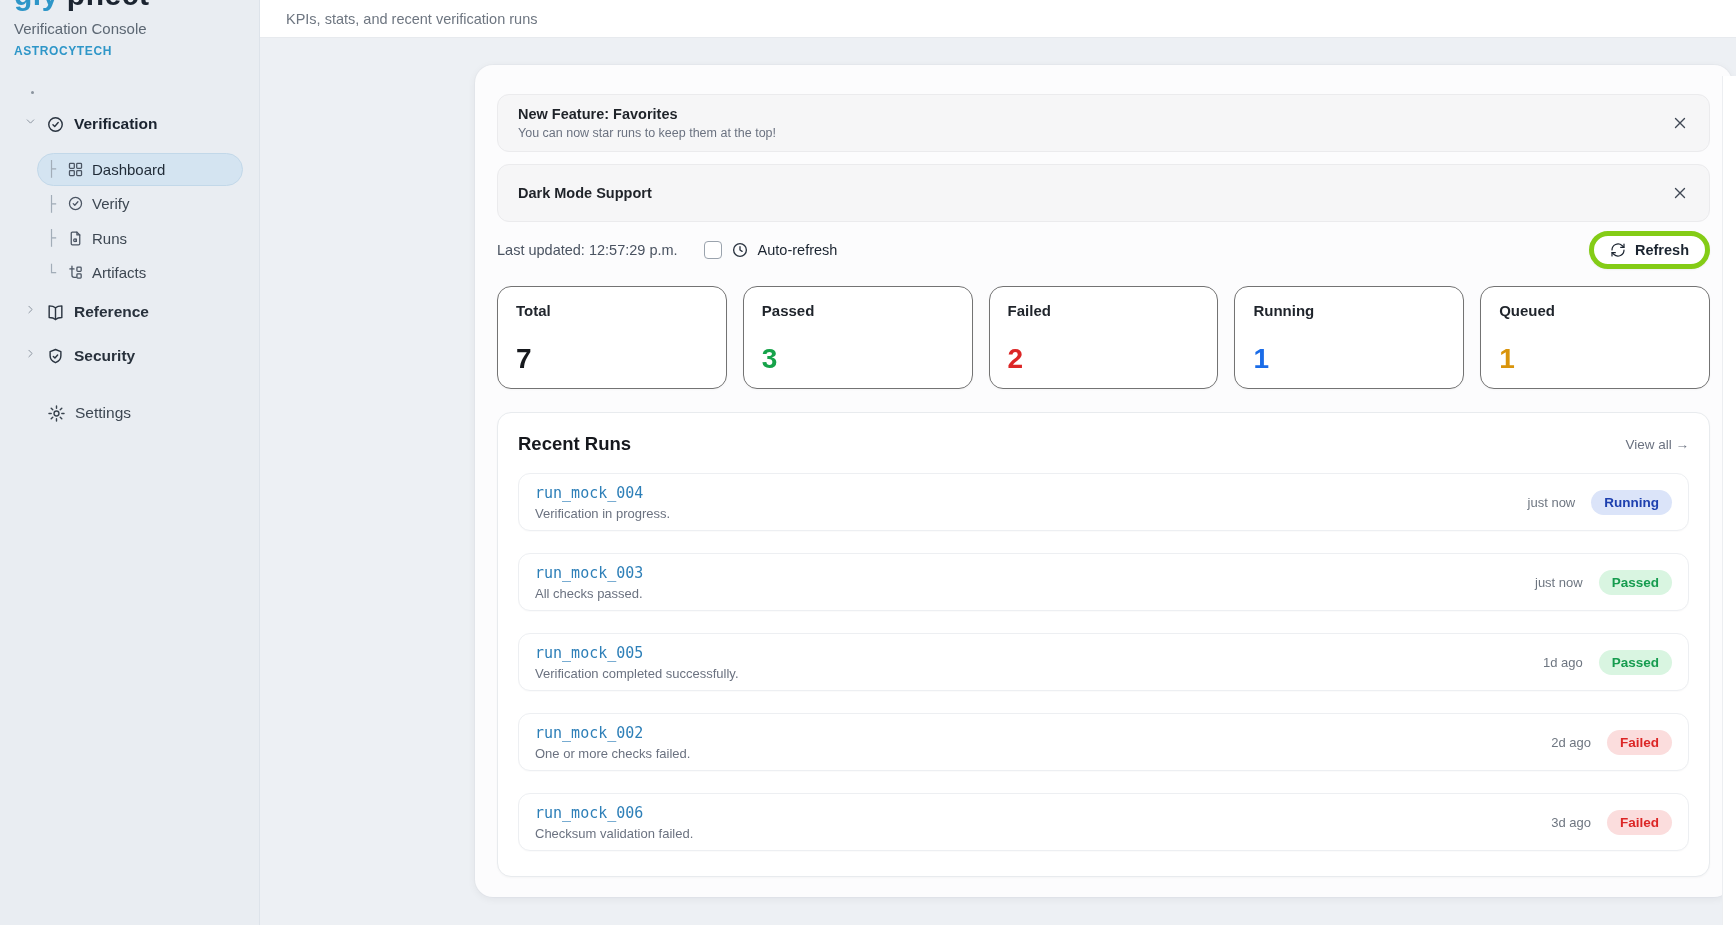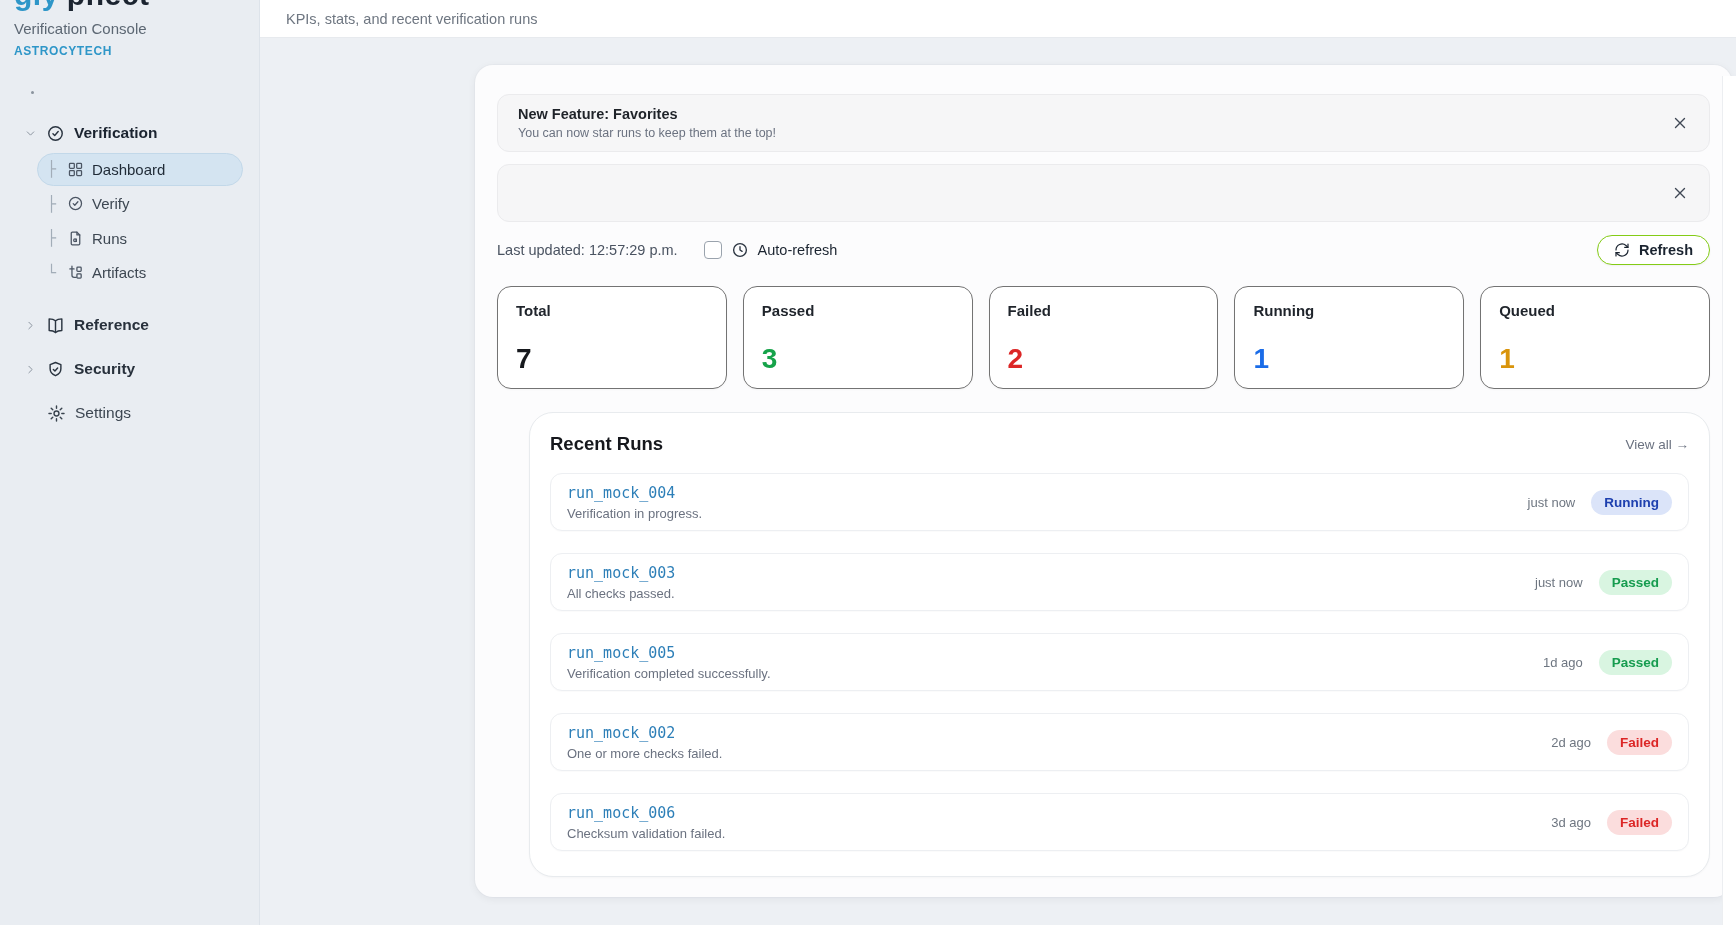--- a/index.html
+++ b/index.html
@@ -18,21 +18,21 @@
     position:relative;
   }
   .logo-clip { height:15px; overflow:hidden; position:relative; margin-left:14px; }
   .logo-inner { position:absolute; top:-22px; font-size:30px; font-weight:800; letter-spacing:.5px; white-space:nowrap; }
   .logo-blue { color:#2e96c8; margin-right:8px; }
   .logo-dark { color:#1b2430; }
   .brand-sub { margin:5px 0 0 14px; font-size:15px; color:#5c6773; }
   .brand-org { margin:7px 0 0 14px; font-size:12px; font-weight:700; color:#2e96c8; letter-spacing:.6px; }
   .sidebar-dot { width:3px; height:3px; border-radius:50%; background:#8b949e; margin:33px 0 0 31px; }
   .side-nav { margin-top:21px; }
-  .group-row { display:flex; align-items:center; height:36px; padding-left:24px; gap:9px; cursor:default; }
+  .group-row { display:flex; height:36px; padding-left:24px; gap:9px; cursor:default; }
   .group-row.collapsed { height:44px; }
   .chev { width:13px; height:13px; color:#8a939e; flex:0 0 13px; }
   .g-icon { width:19px; height:19px; color:#2a3440; flex:0 0 19px; }
   .group-label { font-size:15.5px; font-weight:700; color:#1b2430; }
   .group-row.collapsed .group-label { font-weight:600; color:#28313c; }
   .tree-row {
     display:flex; align-items:center; height:33px;
     margin:1.5px 16px 1.5px 37px; padding:0 10px 0 9px; gap:8px;
     border:1px solid transparent; border-radius:999px; color:#3d4752;
   }
@@ -69,38 +69,38 @@
   .banner-close { width:18px; height:18px; color:#3f4754; background:none; border:none; cursor:pointer; padding:0; }
   
   .toolbar { margin-top:9px; height:32px; display:flex; align-items:center; }
   .last-updated { font-size:14.5px; color:#4a5361; }
   .autorefresh { display:flex; align-items:center; gap:9px; margin-left:26px; }
   .checkbox { width:18px; height:18px; border:1.5px solid #9aa3ad; border-radius:4px; background:#fff; cursor:pointer; }
   .clock { width:18px; height:18px; color:#2a3440; }
   .autorefresh-label { font-size:14.5px; color:#1b2430; }
   .refresh-btn {
     margin-left:auto; display:flex; align-items:center; gap:9px;
-    padding:6px 16px; border-radius:999px; background:#fff; border:1px solid #84cc16;
+    padding:6px 16px; border-radius:999px; background:#fff; border:5px solid #84cc16;
     box-shadow:0 1px 2px rgba(0,0,0,.05); cursor:pointer;
     font-family:inherit; font-size:14.5px; font-weight:700; color:#1b2430;
   }
   .refresh-ic { width:16px; height:16px; color:#1b2430; }
   
   .kpis { margin-top:20px; display:flex; gap:16px; }
   .kpi-card {
     flex:1; height:103px; background:#fff; border:1px solid #737373; border-radius:14px;
     padding:15px 18px; display:flex; flex-direction:column; justify-content:space-between;
     box-shadow:0 1px 2px rgba(16,24,40,.03);
   }
   .kpi-label { font-size:15px; font-weight:600; color:#1f242b; }
   .kpi-value { font-size:28px; font-weight:800; line-height:1; }
   
   .runs-card {
-    margin-top:23px; height:465px; background:#fff; border:1px solid #e8ebee; border-radius:24px;
-    padding:16px 20px; box-shadow:0 1px 2px rgba(16,24,40,.03);margin-left:32px;
+    margin-top:23px; height:465px; background:#fff; border:1px solid #e8ebee; border-radius:14px;
+    padding:16px 20px; box-shadow:0 1px 2px rgba(16,24,40,.03);
   }
   .runs-head { display:flex; align-items:center; justify-content:space-between; margin:4px 0 18px; }
   .runs-title { font-size:18.5px; font-weight:700; color:#16181d; }
   .view-all { font-size:13.5px; color:#6b7280; text-decoration:none; cursor:pointer; }
   .run-row {
     height:58px; border:1px solid #edeff2; border-radius:12px; background:#fff;
     display:flex; align-items:center; justify-content:space-between;
     padding:0 16px; margin-bottom:22px; cursor:pointer;
     box-shadow:0 1px 1px rgba(16,24,40,.02);
   }
@@ -247,20 +247,21 @@
       <div class="banner-body">You can now star runs to keep them at the top!</div>
     </div>
     <button class="banner-close">
               <svg viewBox="0 0 24 24" fill="none" stroke="currentColor" stroke-width="1.8" stroke-linecap="round" stroke-linejoin="round">
                 <path d="M6 6l12 12M18 6L6 18"></path>
               </svg>
             </button>
   </div>
           <div class="banner">
     <div class="banner-text">
+      <div class="banner-title">Dark Mode Support</div>
     </div>
     <button class="banner-close">
               <svg viewBox="0 0 24 24" fill="none" stroke="currentColor" stroke-width="1.8" stroke-linecap="round" stroke-linejoin="round">
                 <path d="M6 6l12 12M18 6L6 18"></path>
               </svg>
             </button>
   </div>
         </div>
 
       <div class="toolbar">

